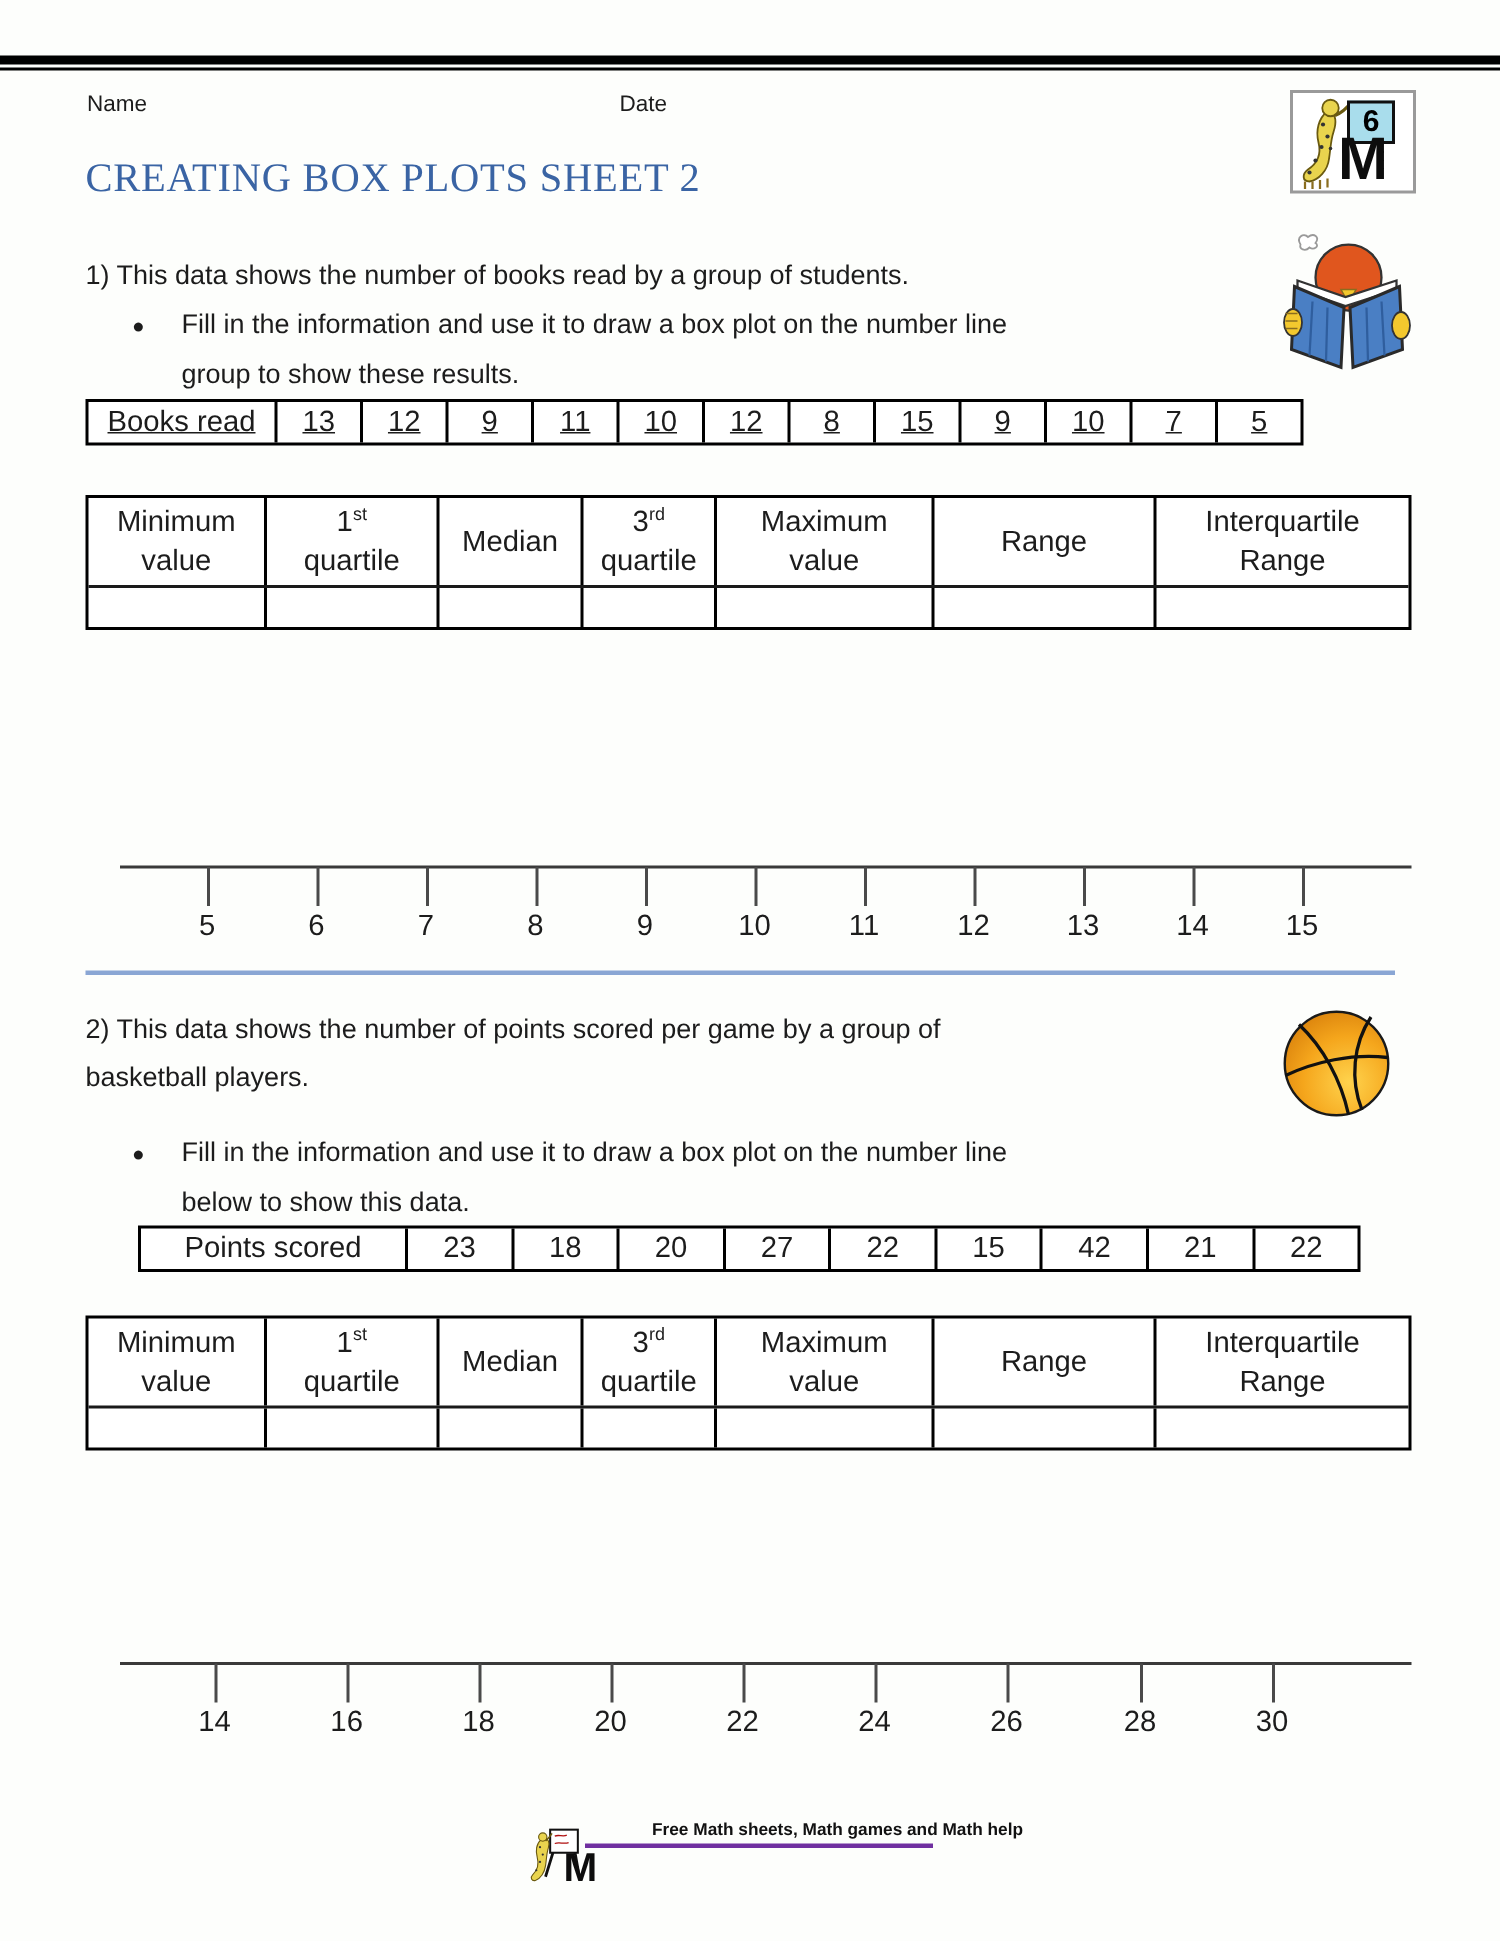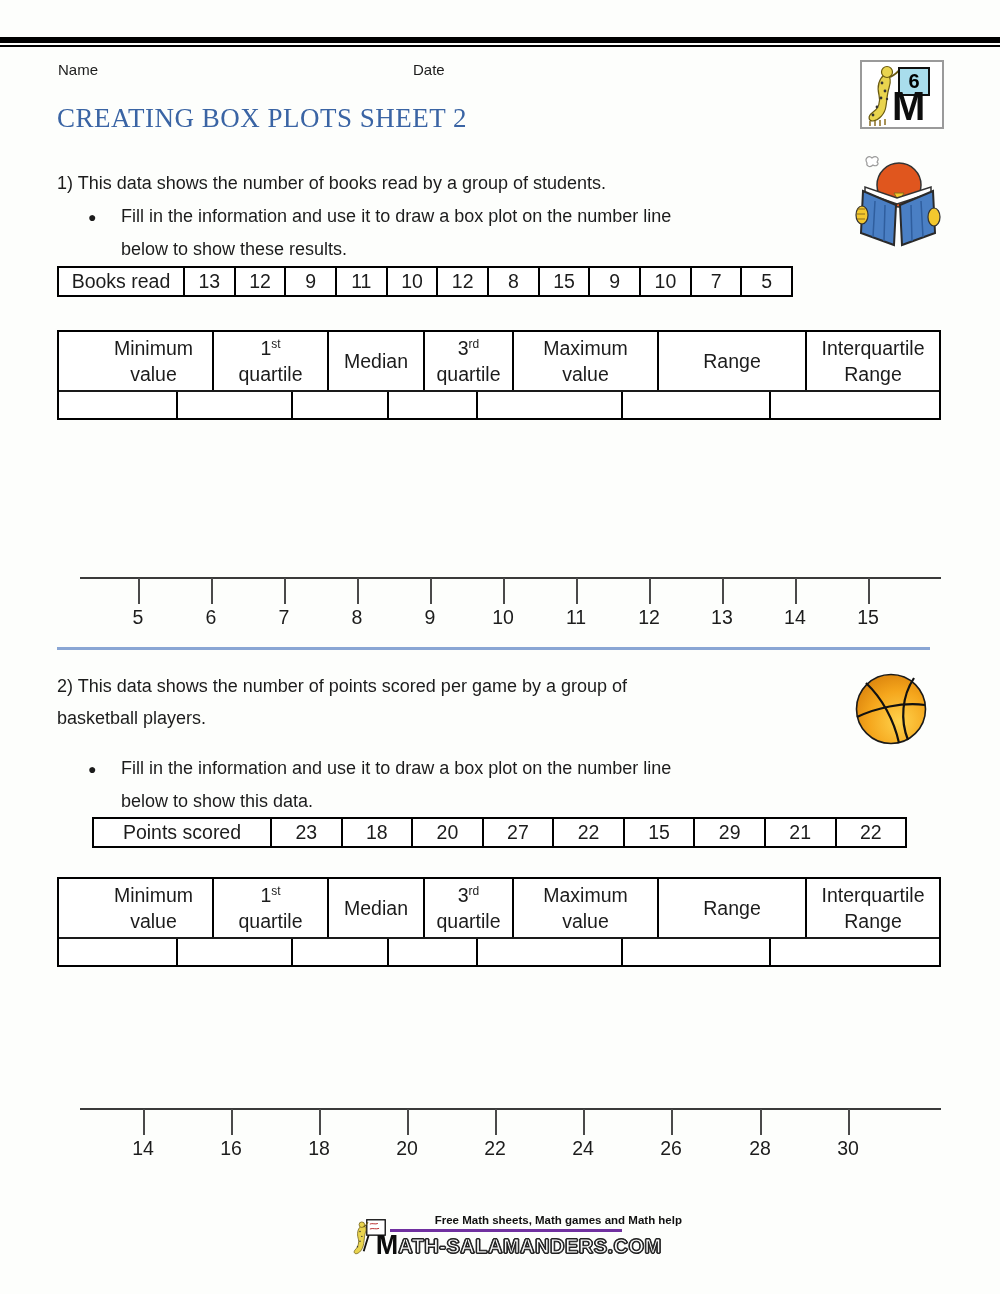--- a/index.html
+++ b/index.html
@@ -22,21 +22,21 @@
   .page-title{left:57px;top:103px;font-family:"Liberation Serif","DejaVu Serif",serif;
     font-size:27px;color:#3a64a4;letter-spacing:.5px;white-space:nowrap;}
   .body-text{font-size:18px;white-space:nowrap;}
   .bullet-dot{font-size:14px;}
   
   .strip{display:flex;border:2px solid #000;box-sizing:border-box;background:#fff;font-size:19.5px;}
   .strip .cell{border-left:2px solid #000;flex:1 1 0;text-align:center;line-height:27px;height:27px;overflow:hidden;}
   .strip .cell.label{flex:0 0 auto;border-left:none;}
   
   .stats{left:57px;width:884px;border:2px solid #000;box-sizing:border-box;background:#fff;}
-  .stats .hrow{display:flex;height:58px;border-bottom:2px solid #1a1a1a;padding-left:36px;}
+  .stats .hrow{display:flex;height:58px;border-bottom:2px solid #1a1a1a;}
   .stats .arow{display:flex;height:26px;}
   .stats .hcell,.stats .acell{border-left:2px solid #000;box-sizing:border-box;display:flex;flex-direction:column;justify-content:center;align-items:center;font-size:19.5px;line-height:1.35;}
   .stats .hcell:first-child,.stats .acell:first-child{border-left:none;}
   .stats sup{font-size:12px;line-height:0;}
   .w0{flex:0 0 117px}.w1{flex:0 0 115px}.w2{flex:0 0 96px}.w3{flex:0 0 89px}.w4{flex:0 0 145px}.w5{flex:0 0 148px}.w6{flex:1 1 auto}
   
   .nline{left:80px;width:861px;height:52px;}
   .nline .base{position:absolute;left:0;top:0;width:100%;height:2px;background:#3a3a3a;}
   .nline .tick{position:absolute;top:1px;width:2px;height:26px;background:#4a4a4a;}
   .nline .tlabel{position:absolute;top:29px;transform:translateX(-50%);font-size:19.5px;}
@@ -76,36 +76,36 @@
   </svg>
   <div class="badge-card">6</div>
   <div class="badge-m">M</div>
 </div>
 
 <div class="abs page-title">CREATING BOX PLOTS SHEET 2</div>
 
 <div class="abs body-text" style="left:57px;top:173px;">1) This data shows the number of books read by a group of students.</div>
 <div class="abs bullet-dot" style="left:88px;top:209px;">●</div>
 <div class="abs body-text" style="left:121px;top:206px;">Fill in the information and use it to draw a box plot on the number line</div>
-<div class="abs body-text" style="left:121px;top:239px;">below to show these results.</div>
+<div class="abs body-text" style="left:121px;top:239px;">group to show these results.</div>
 
 <svg class="abs" style="left:853px;top:153px;" width="90" height="95" viewBox="0 0 90 95">
   <path d="M14,10 C11,5 16,2 19,5 C23,2 27,5 24,9 C27,11 23,14 20,12 C17,15 13,13 14,10 Z" fill="#fff" stroke="#9a9a9a" stroke-width="1.2"></path>
   <circle cx="46" cy="32" r="22" fill="#e0561e" stroke="#333" stroke-width="1.5"></circle>
   <polygon points="41,40 51,40 46,49" fill="#f3c82e" stroke="#8a6d1f" stroke-width="1"></polygon>
   <path d="M12,40 L44,51 L78,40 L78,34 L44,45 L12,34 Z" fill="#fff" stroke="#333" stroke-width="1.5"></path>
   <polygon points="10,38 43,52 41,92 8,80" fill="#4a7fc4" stroke="#2a2a2a" stroke-width="2"></polygon>
   <polygon points="80,38 47,52 49,92 82,80" fill="#4a7fc4" stroke="#2a2a2a" stroke-width="2"></polygon>
   <path d="M22,48 L20,84 M32,52 L31,88 M58,52 L59,88 M68,48 L70,84" stroke="#2f5e9e" stroke-width="1.5" fill="none"></path>
   <ellipse cx="9" cy="62" rx="6" ry="9" fill="#f3c82e" stroke="#333" stroke-width="1.2"></ellipse>
   <ellipse cx="81" cy="64" rx="6" ry="9" fill="#f3c82e" stroke="#333" stroke-width="1.2"></ellipse>
   <path d="M4,56 L12,56 M4,61 L12,61 M4,66 L12,66" stroke="#8a6d1f" stroke-width="1"></path>
 </svg>
 
-<div class="abs strip" style="left:57px;top:266px;width:736px;">
+<div class="abs strip" style="left:57px;top:266px;width:812px;text-decoration:underline;">
   <div class="cell label" style="width:124px;">Books read</div>
   <div class="cell">13</div>
   <div class="cell">12</div>
   <div class="cell">9</div>
   <div class="cell">11</div>
   <div class="cell">10</div>
   <div class="cell">12</div>
   <div class="cell">8</div>
   <div class="cell">15</div>
   <div class="cell">9</div>
@@ -206,21 +206,21 @@
 <div class="abs body-text" style="left:121px;top:791px;">below to show this data.</div>
 
 <div class="abs strip" style="left:92px;top:817px;width:815px;">
   <div class="cell label" style="width:176px;">Points scored</div>
   <div class="cell">23</div>
   <div class="cell">18</div>
   <div class="cell">20</div>
   <div class="cell">27</div>
   <div class="cell">22</div>
   <div class="cell">15</div>
-  <div class="cell">29</div>
+  <div class="cell">42</div>
   <div class="cell">21</div>
   <div class="cell">22</div>
 </div>
 
 <div class="abs stats" style="top:877px;">
   <div class="hrow">
     <div class="hcell w0">
         <div><span>Minimum</span><sup></sup></div>
         <div>value</div>
       </div>
@@ -293,16 +293,15 @@
     <circle cx="13" cy="22" r="1.2" fill="#333"></circle>
       <circle cx="16" cy="30" r="1.2" fill="#333"></circle>
     <circle cx="13" cy="38" r="1.2" fill="#333"></circle>
       <circle cx="9" cy="47" r="1.2" fill="#333"></circle>
   </svg>
   <div class="footer-text">
     <div class="tagline">Free Math sheets, Math games and Math help</div>
     <div class="tagline-rule"></div>
     <div class="domain-row">
       <span class="big-m">M</span>
-      <span class="domain">ATH-SALAMANDERS.COM</span>
     </div>
   </div>
 </div>
 
 </body></html>

